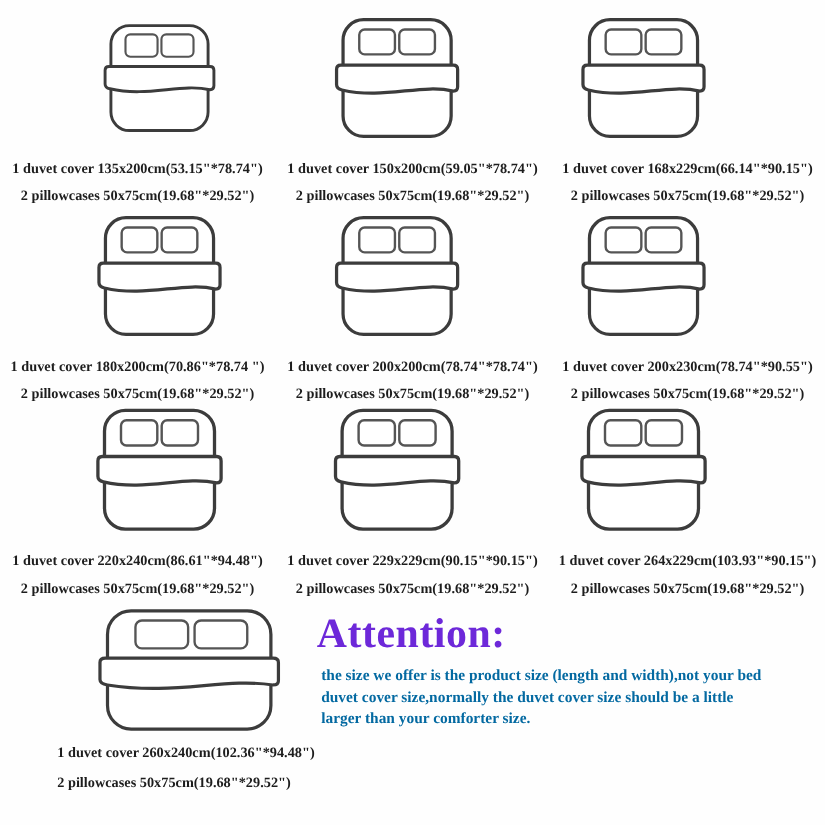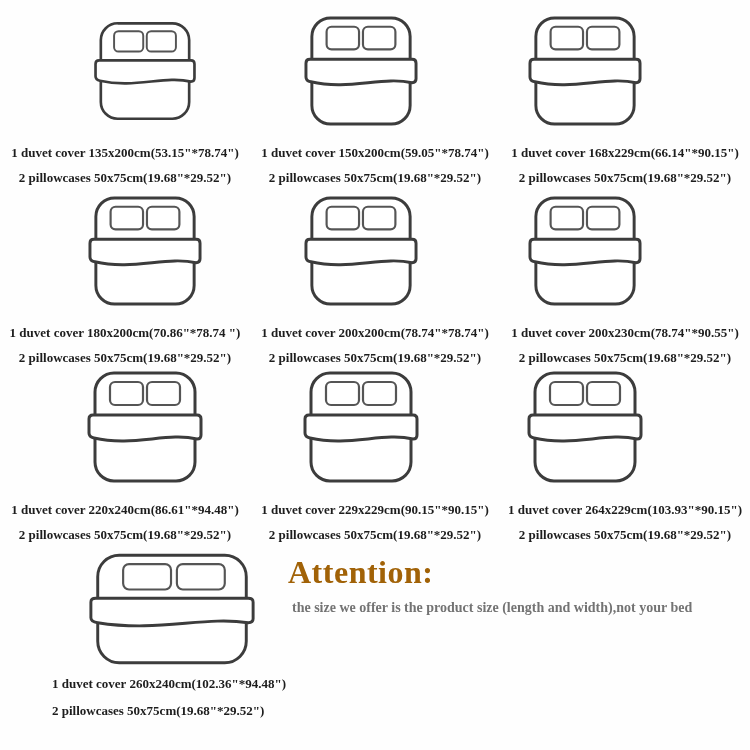--- a/index.html
+++ b/index.html
@@ -30,31 +30,31 @@
   }
   .lbl1{margin-top:17px;}
   .lbl2{margin-top:9px;}
   
   .bed10{position:absolute;left:86px;top:551px;}
   .blbl1{position:absolute;left:52px;top:676px;font-size:13px;font-weight:bold;white-space:nowrap;}
   .blbl2{position:absolute;left:52px;top:703px;font-size:13px;font-weight:bold;white-space:nowrap;}
   .attention{position:absolute;left:288px;top:554px;width:462px;}
   .attention h1{
     margin:0;padding:0;
-    font-size:32px;
+    font-size:38px;
     font-weight:bold;
     letter-spacing:0.5px;
-    color:#a16207;
+    color:#6d28d9;
   }
   .att-line{
     font-size:14px;
     font-weight:bold;
     line-height:19.5px;
     white-space:nowrap;
-    color:#737373;
+    color:#0369a1;
   }
   .att-body{margin-top:7px;padding-left:4px;}
   .bed-stroke{fill:#ffffff;stroke:#3c3c3c;stroke-width:3;stroke-linejoin:round;}
   .pillow-stroke{fill:#ffffff;stroke:#555555;stroke-width:2.2;stroke-linejoin:round;}
 </style>
 </head>
 <body>
 
 <div class="sheet">
 
@@ -163,16 +163,18 @@
     <rect class="pillow-stroke" x="93" y="13" width="49" height="26" rx="6"></rect>
     <path class="bed-stroke" d="M10,48 L166,48 Q171,48 171,52 L171,69 Q171,73 166,73 C 120,66 75,83 12,73 Q5,72 5,68 L5,52 Q5,48 10,48 Z"></path>
   </svg>
   <div class="blbl1">1 duvet cover 260x240cm(102.36"*94.48")</div>
   <div class="blbl2">2 pillowcases 50x75cm(19.68"*29.52")</div>
 
   <div class="attention">
     <h1>Attention:</h1>
     <div class="att-body">
       <div class="att-line">the size we offer is the product size (length and width),not your bed</div>
+      <div class="att-line">duvet cover size,normally the duvet cover size should be a little</div>
+      <div class="att-line">larger than your comforter size.</div>
     </div>
   </div>
 
 </div>
 
 </body></html>

